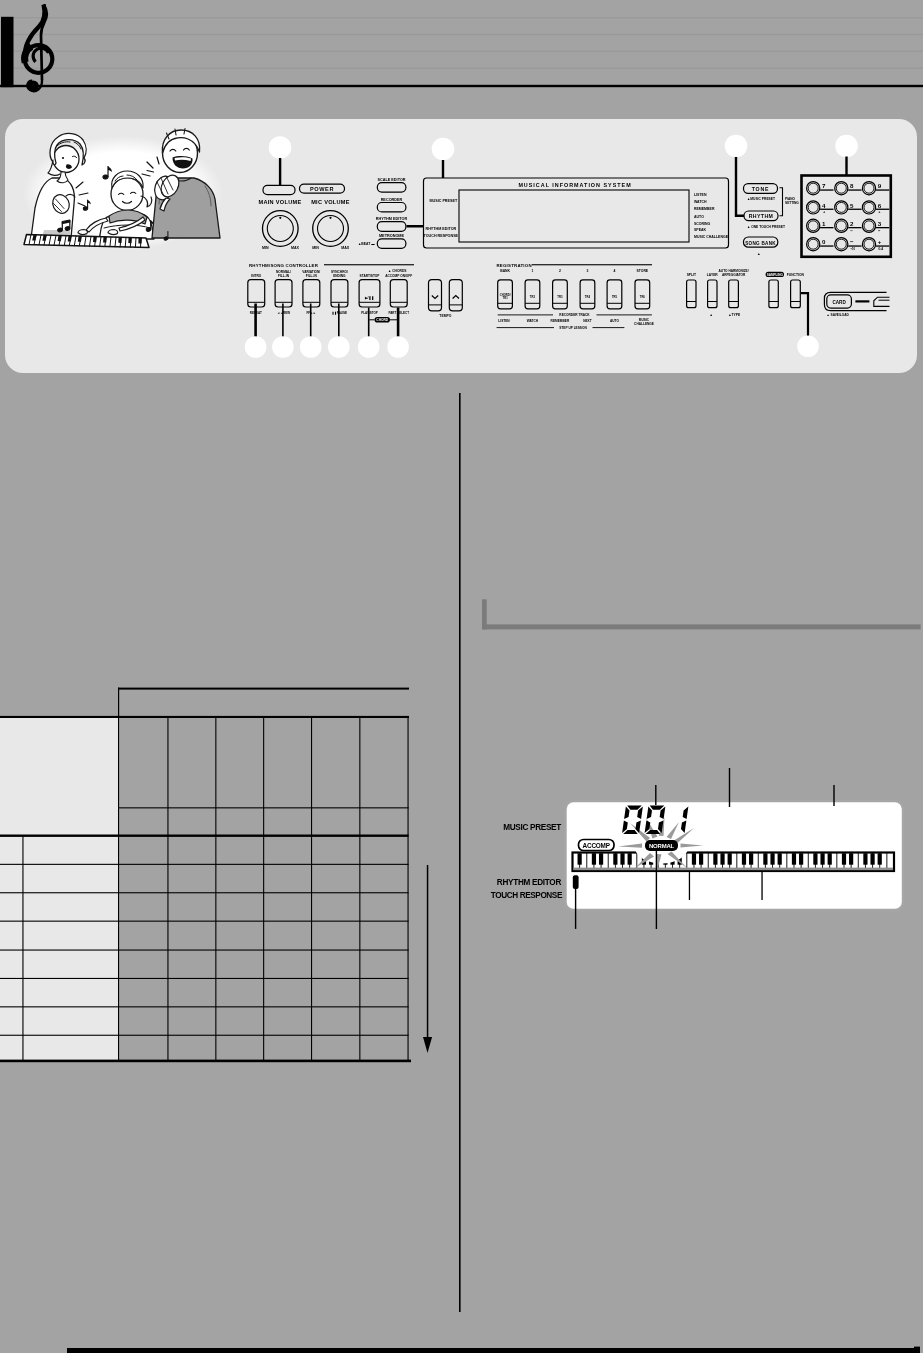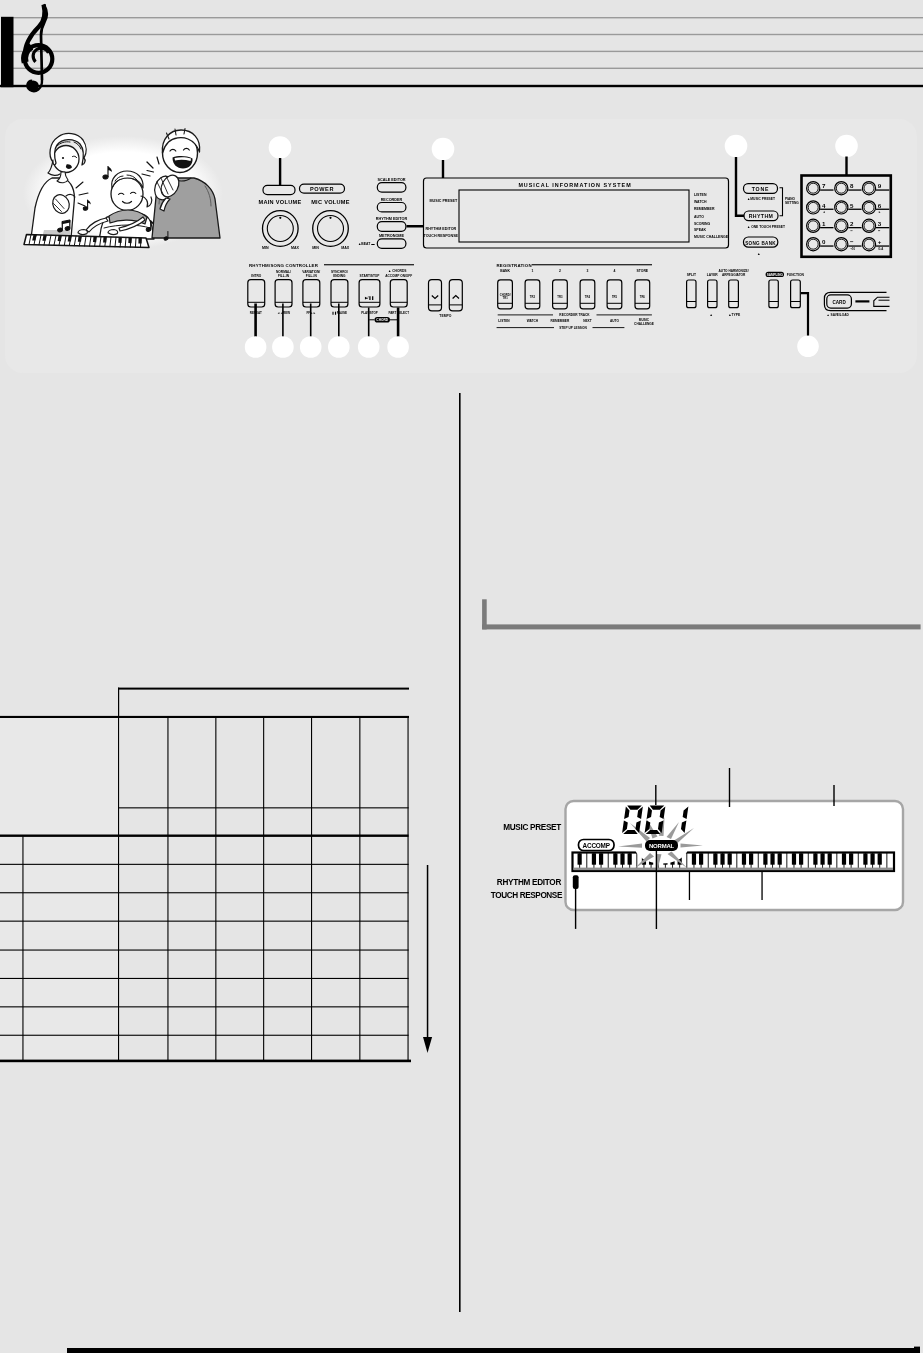--- a/index.html
+++ b/index.html
@@ -1,16 +1,16 @@
 <!DOCTYPE html>
 <html><head>
 <meta charset="utf-8">
 <style>
 html,body{margin:0;padding:0;background:#fff;}
-#page{position:relative;width:923px;height:1353px;background:#e5e5e5;overflow:hidden;
+#page{position:relative;width:923px;height:1353px;background:#a3a3a3;overflow:hidden;
 font-family:"Liberation Sans",sans-serif;}
 svg{position:absolute;left:0;top:0;}
 text{font-family:"Liberation Sans",sans-serif;}
 </style>
 </head>
 <body>
 <div id="page">
 <svg width="923" height="1353" viewBox="0 0 923 1353">
 
 <g id="staff">

